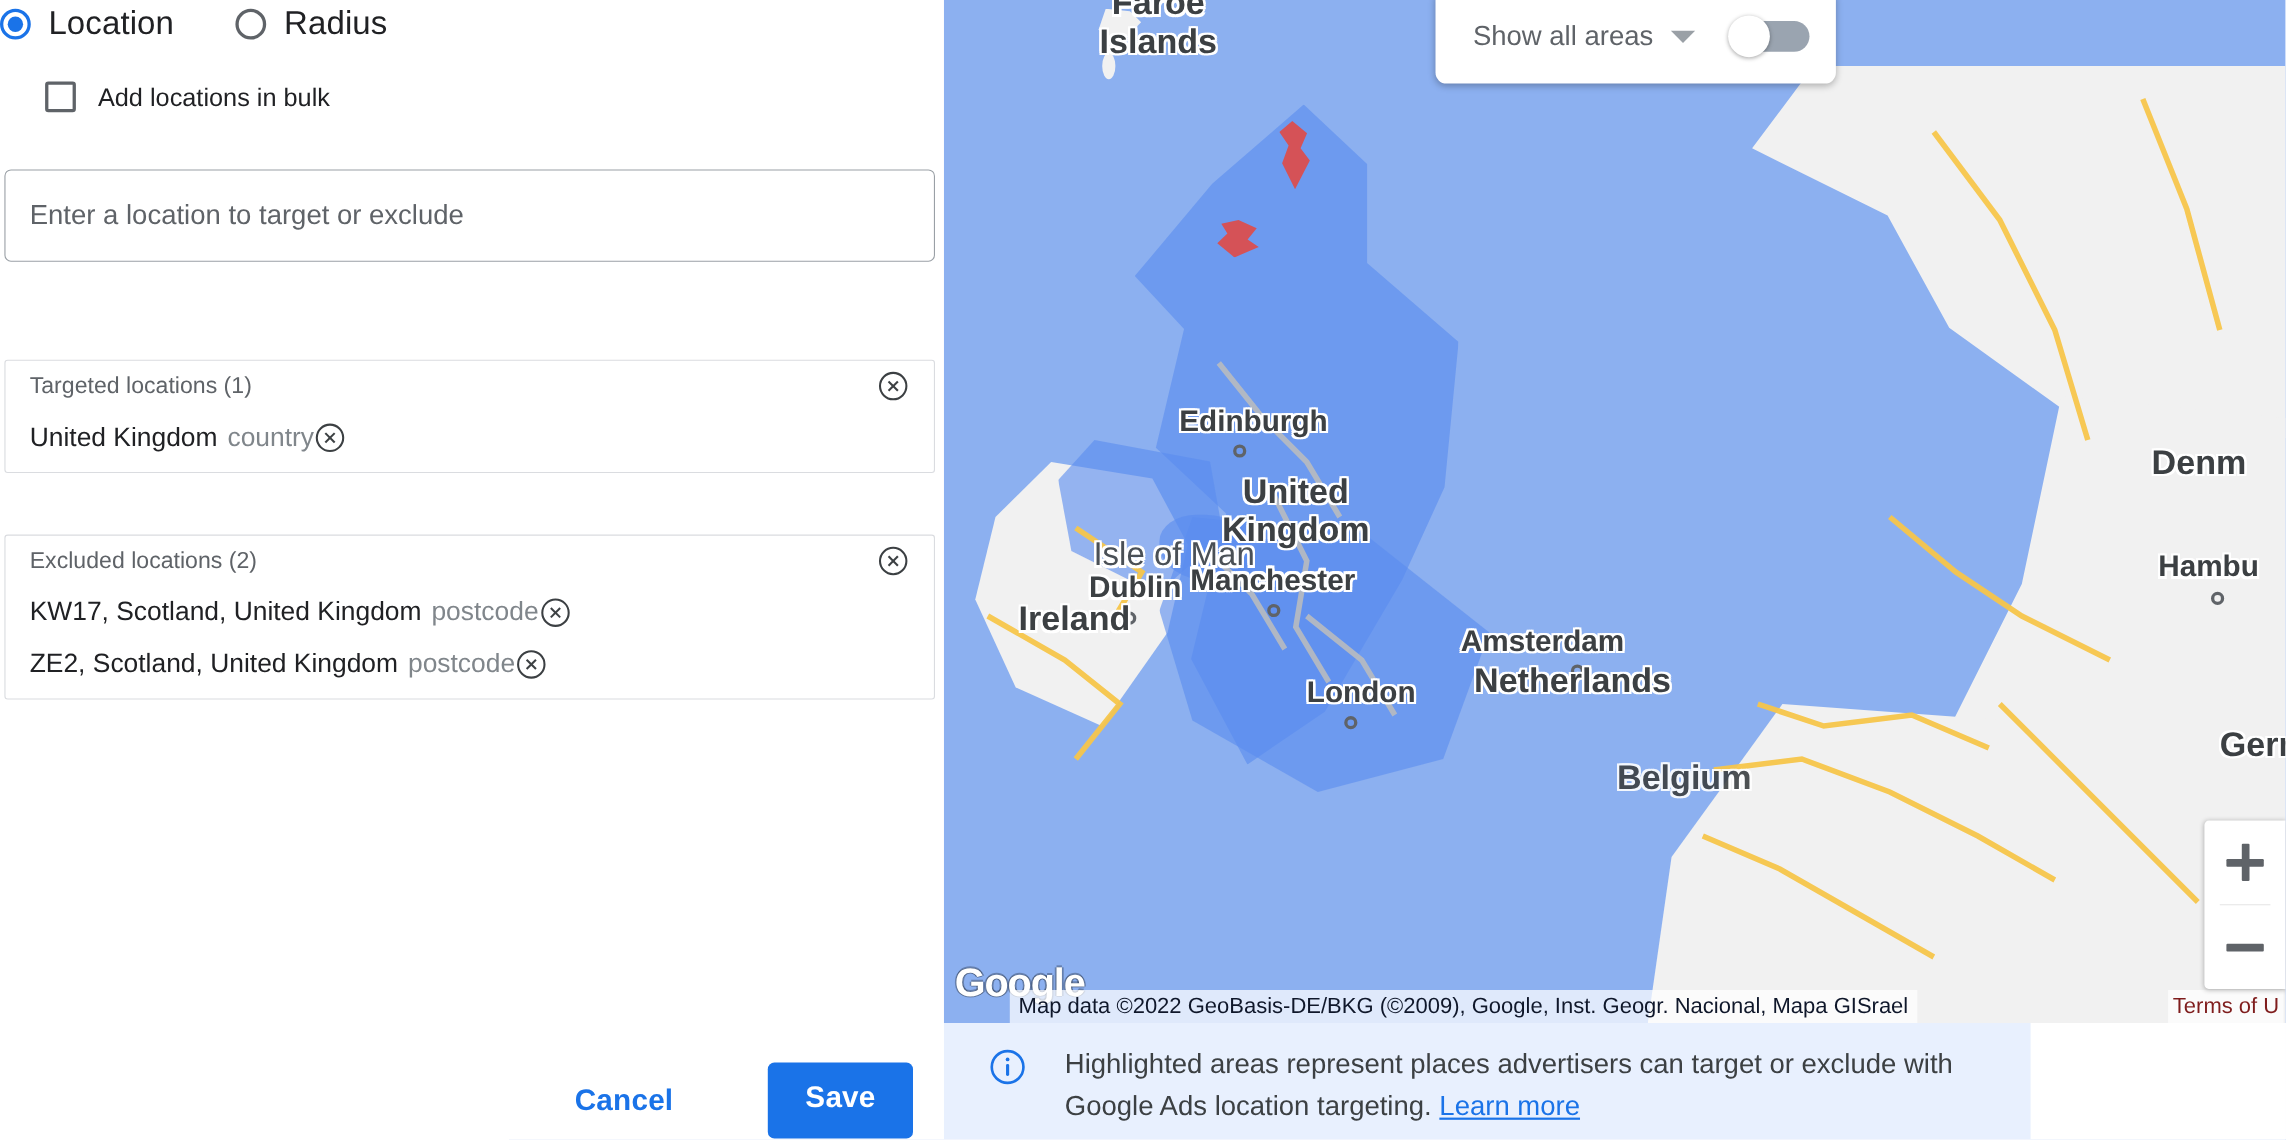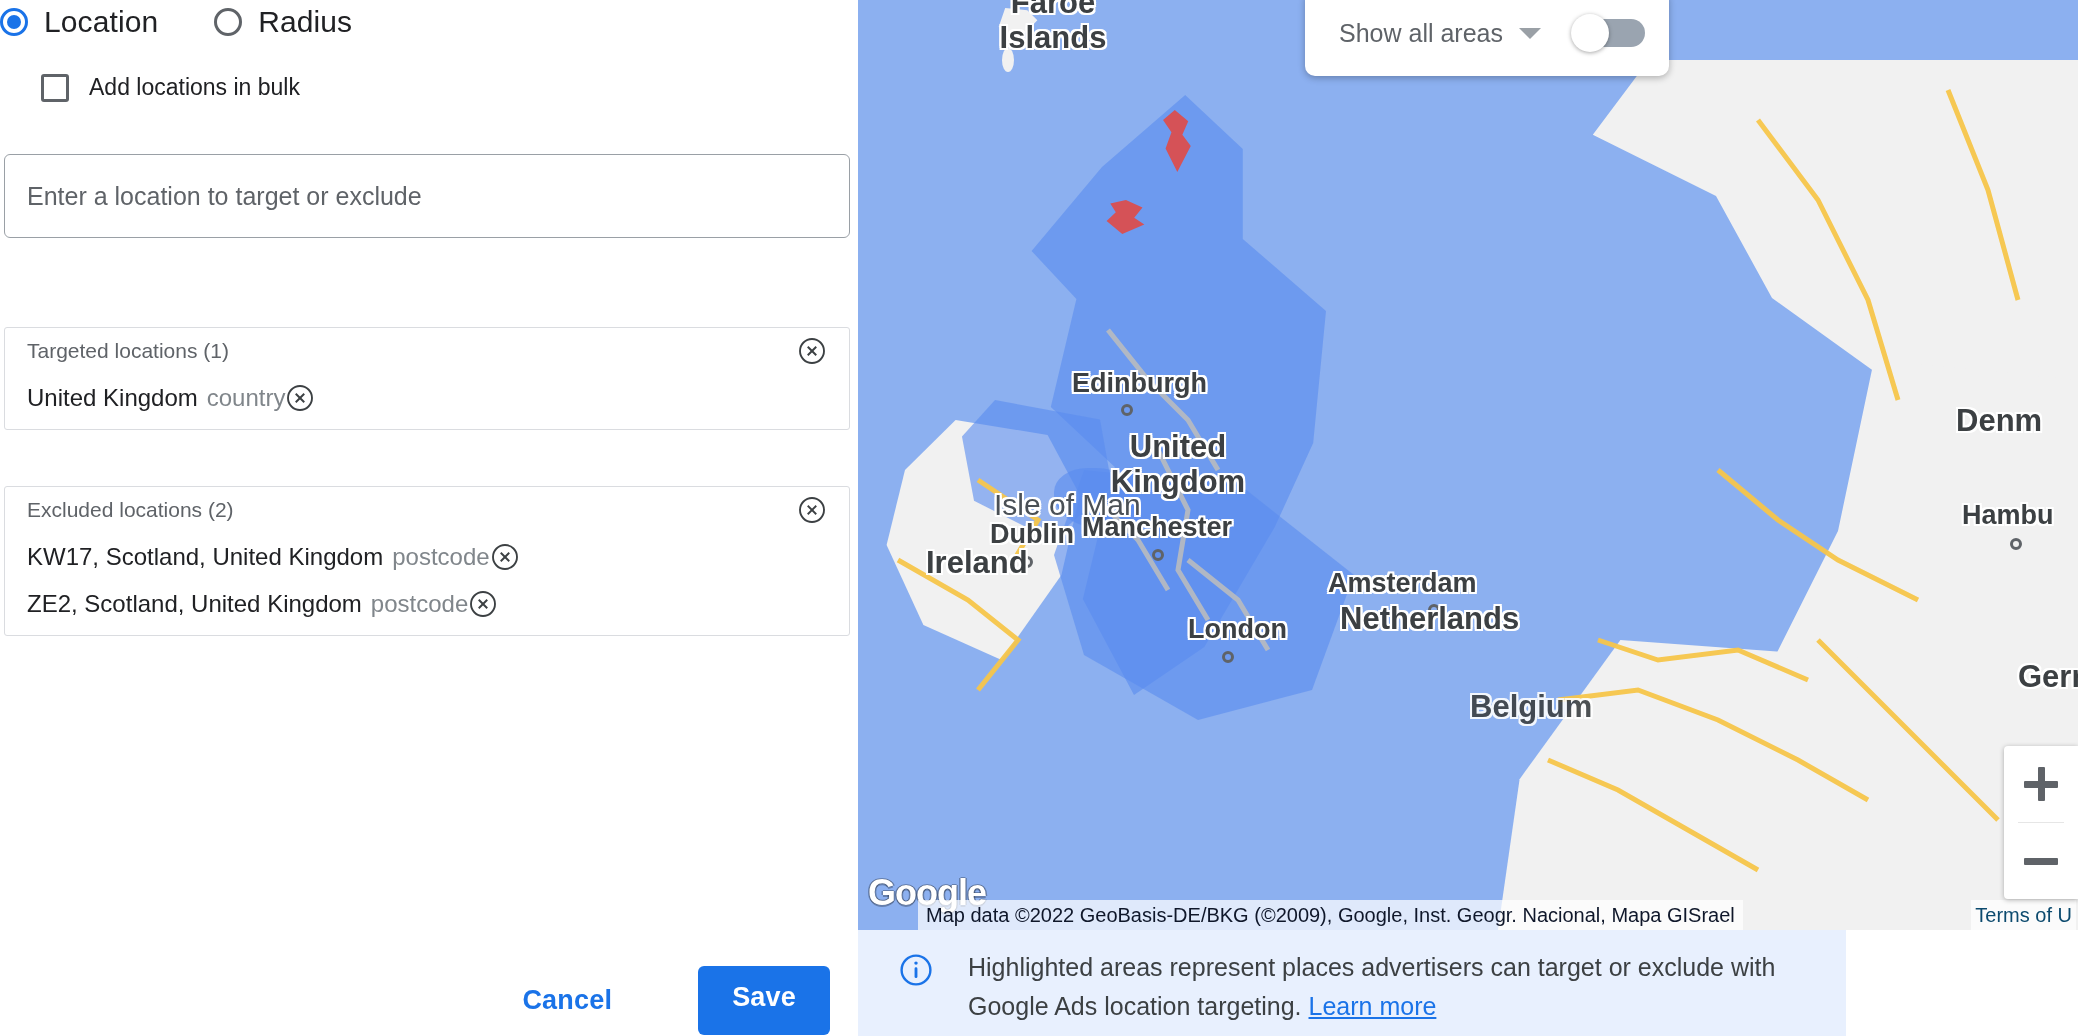--- a/index.html
+++ b/index.html
@@ -64,21 +64,21 @@
     font-size: 30px;
     color: #202124;
     letter-spacing: .1px;
     white-space: nowrap;
   }
 
   .check-row {
     position: absolute;
     left: 2px; top: 74px;
     display: flex;
-    align-items: flex-start;
+    align-items: center;
     cursor: pointer;
     padding-left: 39px;
   }
   .check-box {
     width: 28px; height: 28px;
     border: 3px solid #5f6368;
     border-radius: 3px;
     box-sizing: border-box;
     flex: none;
   }
@@ -335,21 +335,21 @@
     white-space: nowrap;
     z-index: 30;
   }
   #map-terms {
     position: absolute;
     right: 2px; bottom: 0px;
     height: 30px;
     display: flex;
     align-items: center;
     font-size: 20px;
-    color: #0c4a6e;
+    color: #7f1d1d;
     white-space: nowrap;
     cursor: pointer;
     z-index: 31;
     background: rgba(255,255,255,.72);
     padding: 0 4px;
   }
 
   #map-notice {
     position: absolute;
     left: 0; top: 930px;

